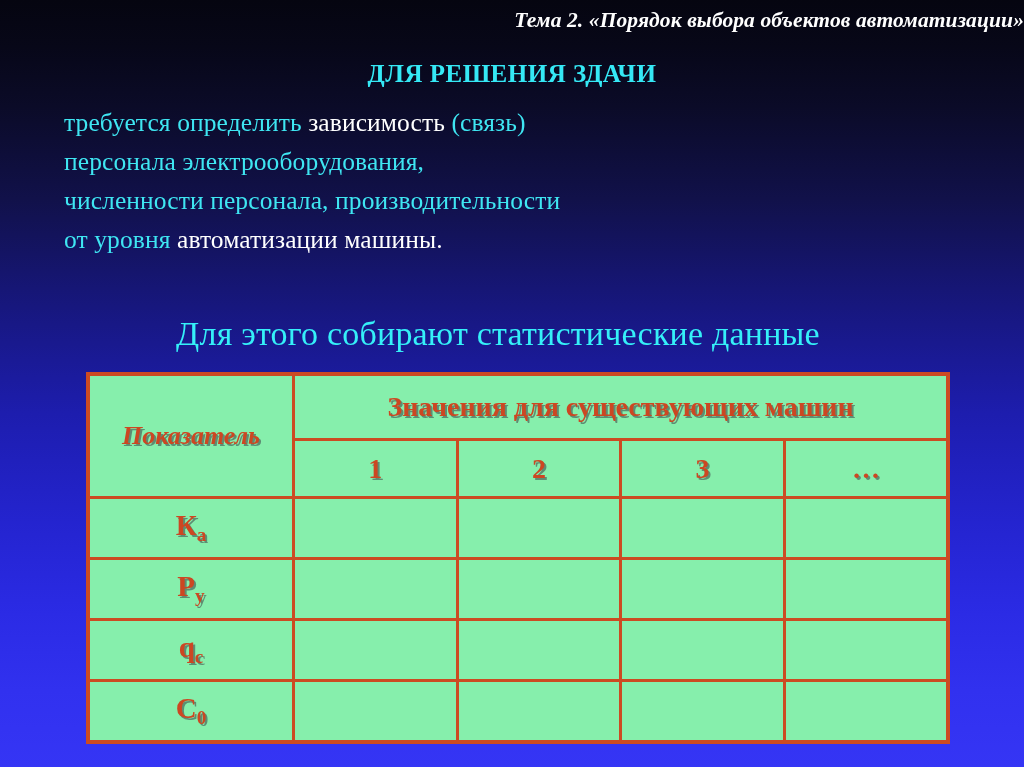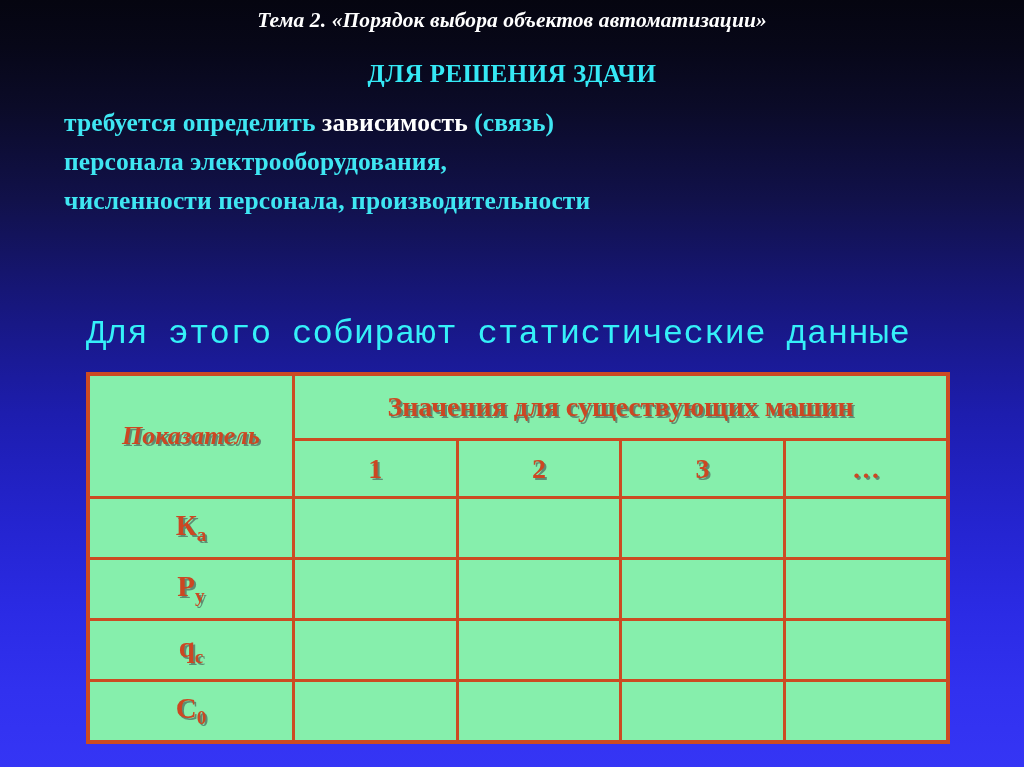--- a/index.html
+++ b/index.html
@@ -30,21 +30,21 @@
         #3535f5 100%);
     overflow: hidden;
   }
 
   
   .slide-title {
     position: absolute;
     top: 8px;
     left: 0;
     width: 1024px;
-    text-align: center;
+    text-align: right;
     box-sizing: border-box;
     color: #ffffff;
     font-style: italic;
     font-weight: bold;
     font-size: 21.5px;
     letter-spacing: 0.1px;
     white-space: nowrap;
   }
 
   
@@ -67,39 +67,37 @@
     position: absolute;
     top: 103px;
     left: 64px;
     width: 920px;
   }
   .body-line {
     font-size: 25.5px;
     line-height: 39px;
     white-space: nowrap;
     letter-spacing: 0.1px;
-    font-weight: bold;
   }
   .c-cyan { color: #3fe6f2; }
   .c-white { color: #ffffff; }
 
   
   .statement {
     position: absolute;
     top: 315px;
     left: 0;
     width: 1024px;
     text-align: center;
     padding-right: 28px;
     box-sizing: border-box;
     color: #35f0f8;
     font-size: 34px;
     white-space: nowrap;
     letter-spacing: 0.2px;
-    font-family: Liberation Mono, monospace;
   }
 
   
   .table-wrap {
     position: absolute;
     left: 86px;
     top: 372px;
     width: 864px;
     height: 352px;
   }
@@ -155,20 +153,21 @@
 <div class="slide">
 
   <div class="slide-title">Тема 2. «Порядок выбора объектов автоматизации»</div>
 
   <div class="sub-headline">ДЛЯ РЕШЕНИЯ ЗДАЧИ</div>
 
   <div class="body-block">
     <div class="body-line"><span class="c-cyan">требуется определить </span><span class="c-white">зависимость </span><span class="c-cyan">(связь)</span></div>
     <div class="body-line"><span class="c-cyan">персонала электрооборудования,</span></div>
     <div class="body-line"><span class="c-cyan">численности персонала, производительности</span></div>
+    <div class="body-line"><span class="c-cyan">от уровня </span><span class="c-white">автоматизации  машины.</span></div>
   </div>
 
   <div class="statement">Для этого собирают статистические данные</div>
 
   <div class="table-wrap">
     <table class="stat-table">
       <tbody>
         <tr>
           <td class="col-indicator hdr-indicator" rowspan="2">Показатель</td>
           <td class="hdr-span" colspan="4">Значения для существующих машин</td>

